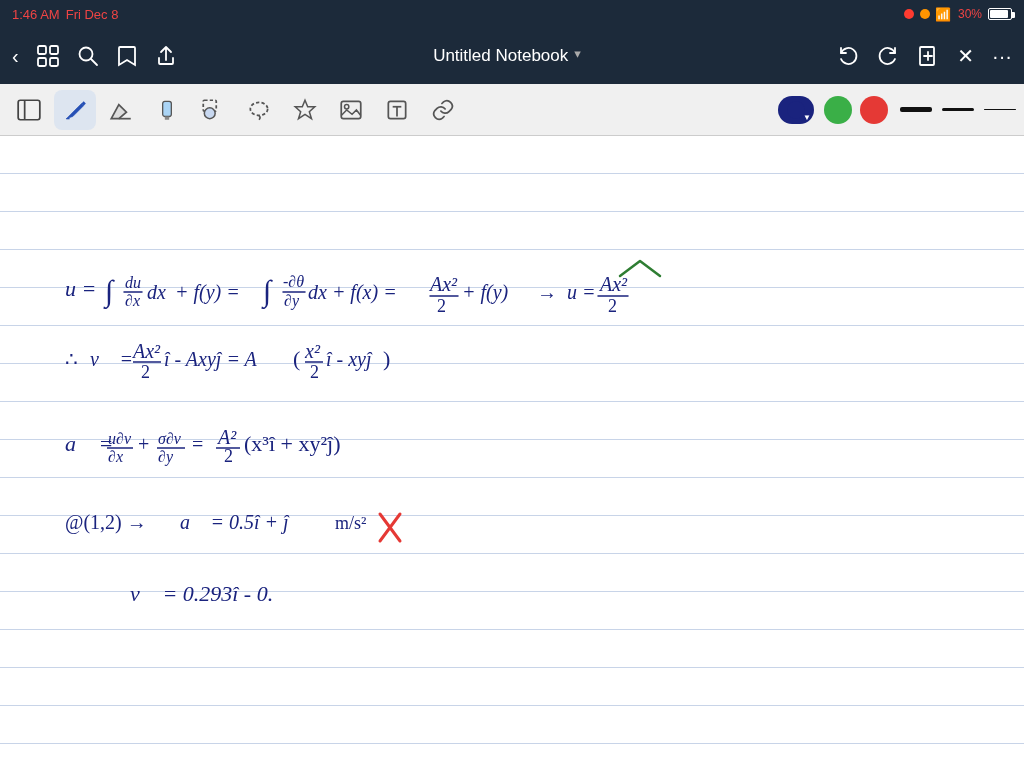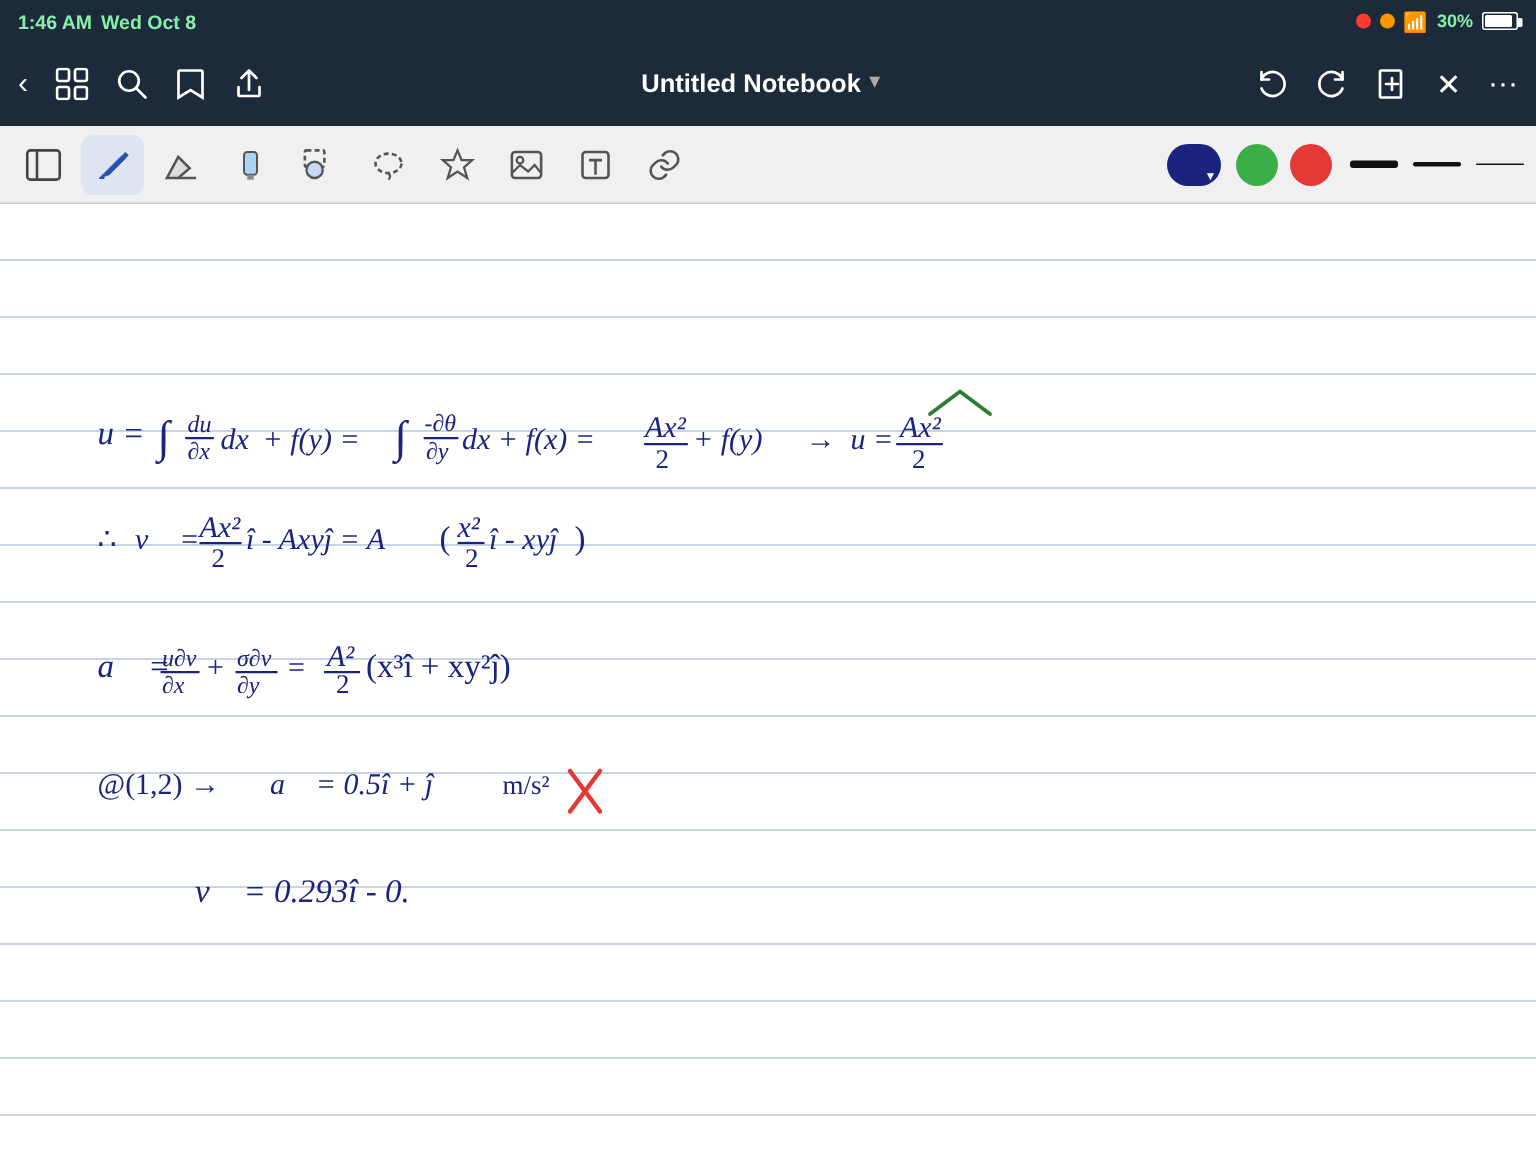--- a/index.html
+++ b/index.html
@@ -4,39 +4,39 @@
   <style>
     * { margin: 0; padding: 0; box-sizing: border-box; }
     body { width: 1024px; height: 768px; overflow: hidden; background: #1c2a3a; font-family: -apple-system, sans-serif; }
 
     
     #status-bar {
       width: 100%; height: 28px;
       background: #1c2a3a;
       display: flex; align-items: center; justify-content: space-between;
       padding: 0 12px;
-      color: #86efac; font-size: 13px; font-weight: 700;
+      color: #ef4444; font-size: 13px; font-weight: 400;
     }
     .status-left { display: flex; gap: 6px; align-items: center; }
     .status-right { display: flex; gap: 6px; align-items: center; font-size: 12px; }
     .battery-icon { width: 24px; height: 12px; border: 1.5px solid white; border-radius: 2px; position: relative; display: inline-flex; align-items: center; padding: 1px; }
     .battery-icon::after { content:''; position:absolute; right:-4px; top:3px; width:3px; height:6px; background:white; border-radius:0 1px 1px 0; }
     .battery-fill { height: 100%; background: white; border-radius: 1px; width: 88%; }
     .rec-dot { width: 10px; height: 10px; background: #ff3b30; border-radius: 50%; }
     .orange-dot { width: 10px; height: 10px; background: #ff9500; border-radius: 50%; }
 
     
     #toolbar {
       width: 100%; height: 56px;
       background: #1c2a3a;
       display: flex; align-items: center; justify-content: space-between;
       padding: 0 12px;
     }
     .toolbar-left { display: flex; align-items: center; gap: 18px; }
-    .toolbar-center { display: flex; align-items: flex-start; gap: 6px; color: white; font-size: 17px; font-weight: 700; }
+    .toolbar-center { display: flex; align-items: flex-start; gap: 6px; color: white; font-size: 17px; font-weight: 400; }
     .toolbar-right { display: flex; align-items: center; gap: 18px; }
     .toolbar-icon { color: white; font-size: 20px; cursor: pointer; display: flex; align-items: center; justify-content: center; }
     .chevron-down { font-size: 13px; color: #aaa; }
 
     
     #drawing-toolbar {
       width: 100%; height: 52px;
       background: #f0f0f0;
       display: flex; align-items: center;
       padding: 0 8px; gap: 4px;
@@ -104,21 +104,21 @@
     .separator { flex: 1; }
 
     .wifi-icon { font-size: 13px; }
   </style>
 </head>
 <body>
 
 <div id="status-bar">
   <div class="status-left">
     <span>1:46 AM</span>
-    <span>Wed Oct 8</span>
+    <span>Fri Dec 8</span>
   </div>
   <div class="status-right">
     <span class="rec-dot"></span>
     <span class="orange-dot"></span>
     <span class="wifi-icon">📶</span>
     <span>30%</span>
     <span class="battery-icon">
         <span class="battery-fill"></span>
       </span>
   </div>

